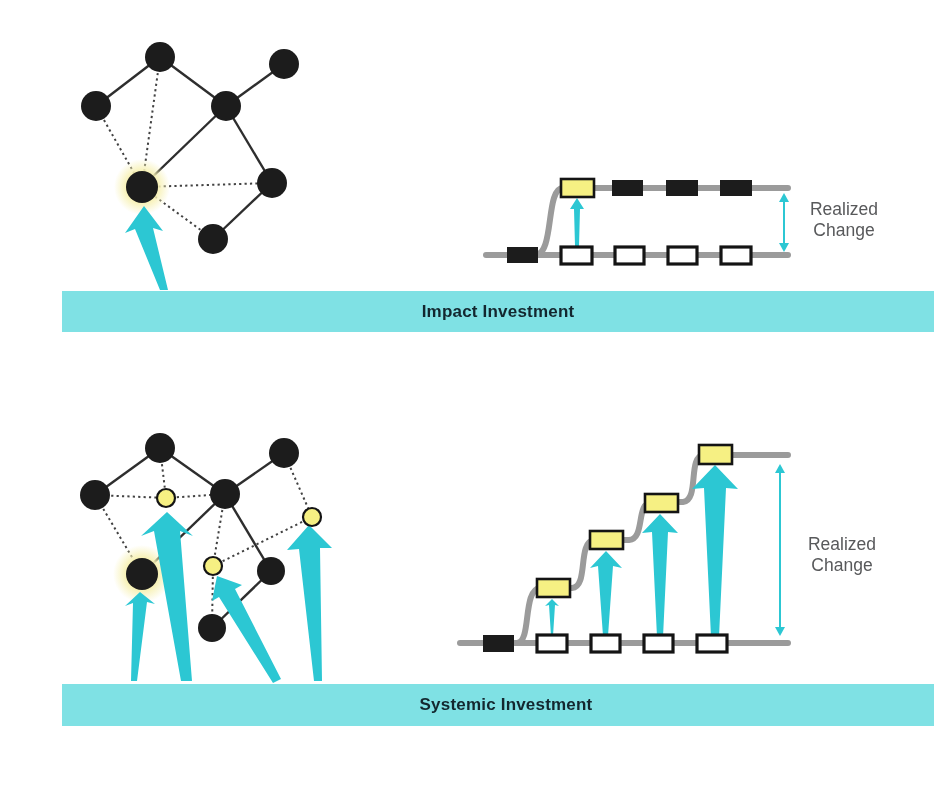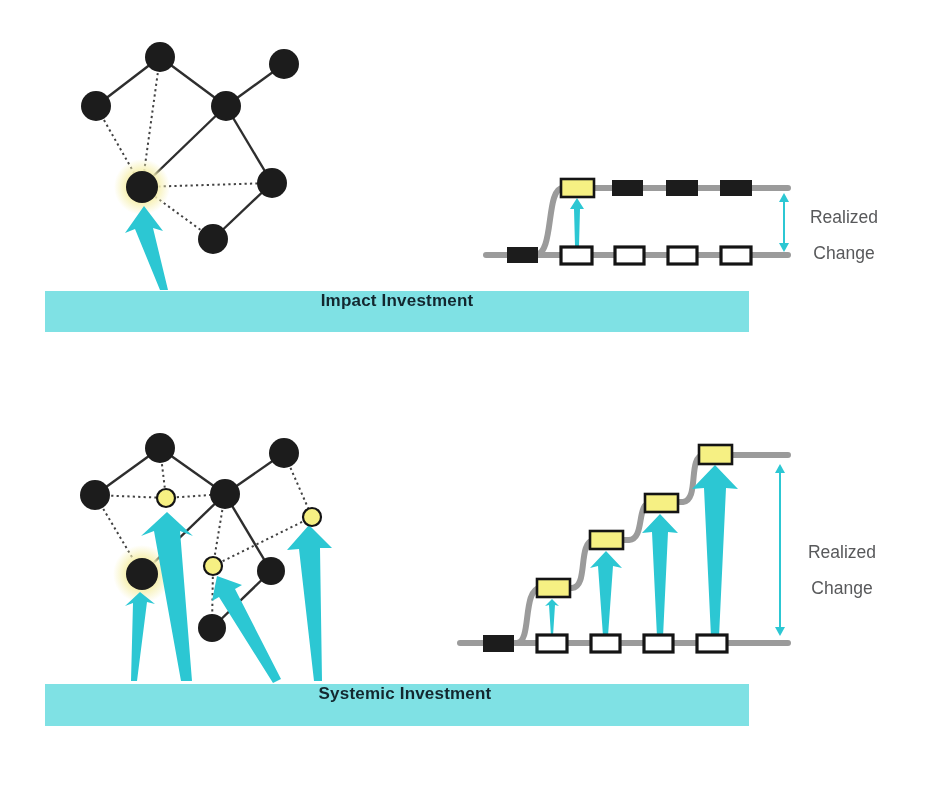--- a/index.html
+++ b/index.html
@@ -14,33 +14,33 @@
   .node   { fill:var(--node_black); }
   .ynode  { fill:var(--yellow); stroke:var(--box_border); stroke-width:2.2; }
   .arrow  { fill:var(--cyan); }
   .boxy   { fill:var(--yellow); stroke:var(--box_border); stroke-width:2.6; }
   .boxb   { fill:var(--node_black); }
   .boxw   { fill:#ffffff; stroke:var(--box_border); stroke-width:3.2; }
   .dbl    { stroke:var(--cyan); stroke-width:2; fill:none; }
   .dblh   { fill:var(--cyan); }
 
   .banner {
-    position:absolute; left:45px; width:704px; height:41px;
+    position:absolute; left:62px; width:872px; height:41px;
     background:var(--banner_bg);
-    display:flex; justify-content:center;
+    display:flex; align-items:center; justify-content:center;
   }
   .banner-label {
     color:var(--banner_text); font-weight:bold; font-size:17px; letter-spacing:0.2px;
   }
   .banner-impact   { top:291px; }
   .banner-systemic { top:684px; height:42px;padding-left:16px; }
 
   .rc-label {
     position:absolute; width:84px; text-align:center;
-    color:var(--label_gray); font-size:17.5px; line-height:36px;
+    color:var(--label_gray); font-size:17.5px; line-height:21px;
   }
   .rc-impact   { left:802px; top:199px; }
   .rc-systemic { left:800px; top:534px; }
 
   .source-caption {
     position:absolute; left:59px; top:743px;
     color:var(--source_gray); font-size:16.5px;
   }
 </style>
 </head>

